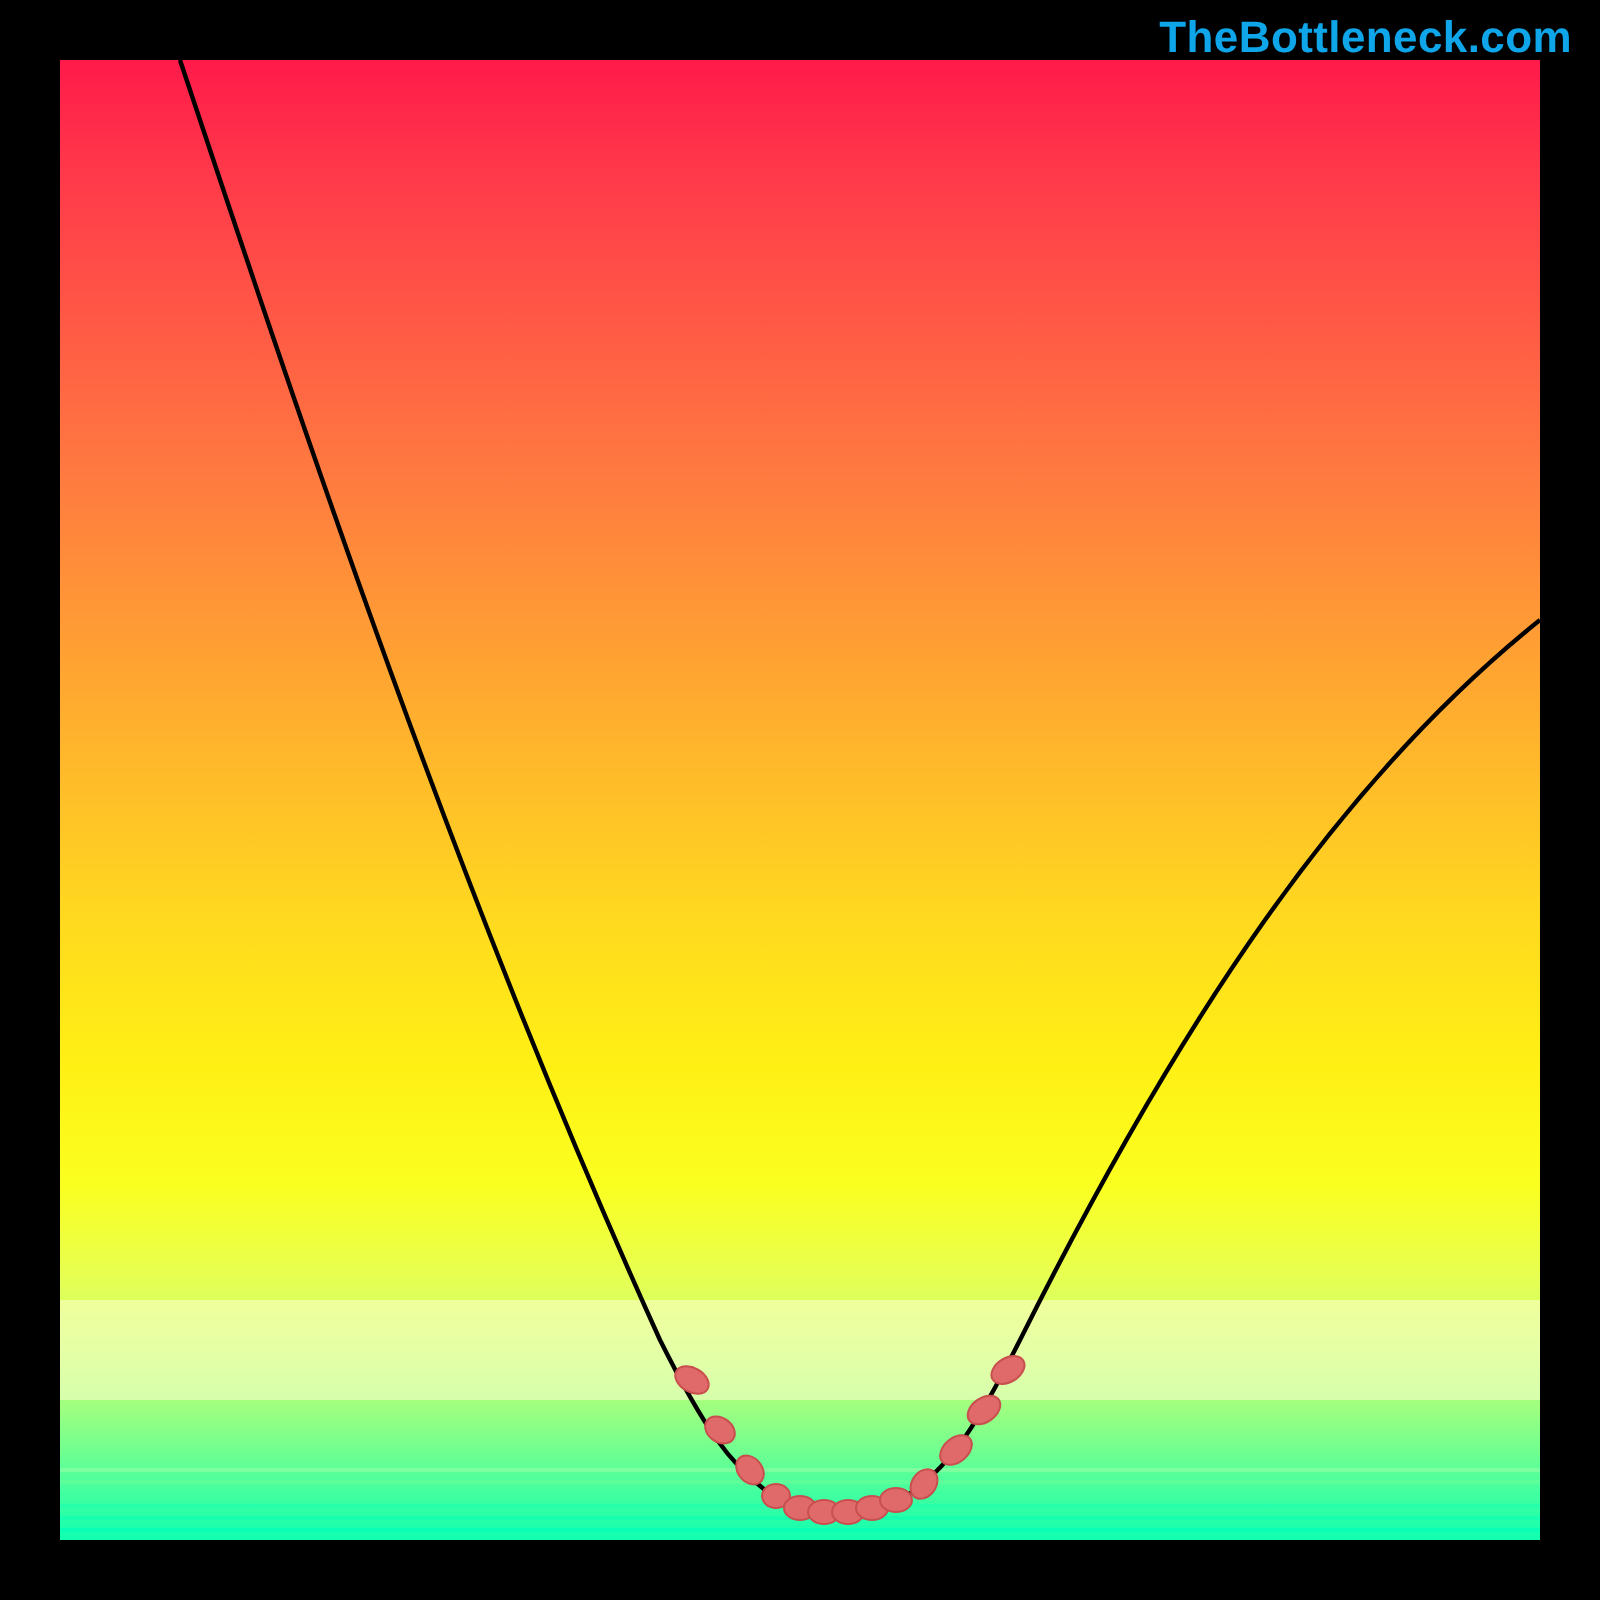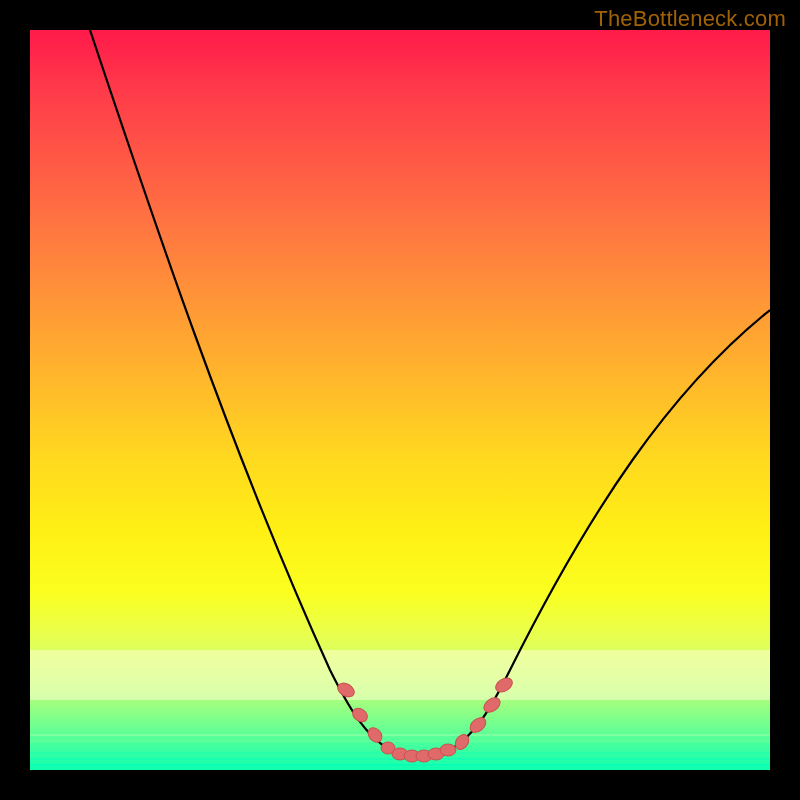--- a/index.html
+++ b/index.html
@@ -66,24 +66,24 @@
     position: absolute;
     left: 0;
     top: 0;
     width: 740px;
     height: 740px;
   }
   .watermark {
     position: absolute;
     top: 6px;
     right: 14px;
-    color: #a16207;
+    color: #0ea5e9;
     font-size: 22px;
     letter-spacing: 0.2px;
-    font-weight: 400;
+    font-weight: 700;
   }
 </style>
 </head>
 <body>
 
 <div class="frame">
 
   <div class="plot-area">
 
     <div class="gradient-bg"></div>

